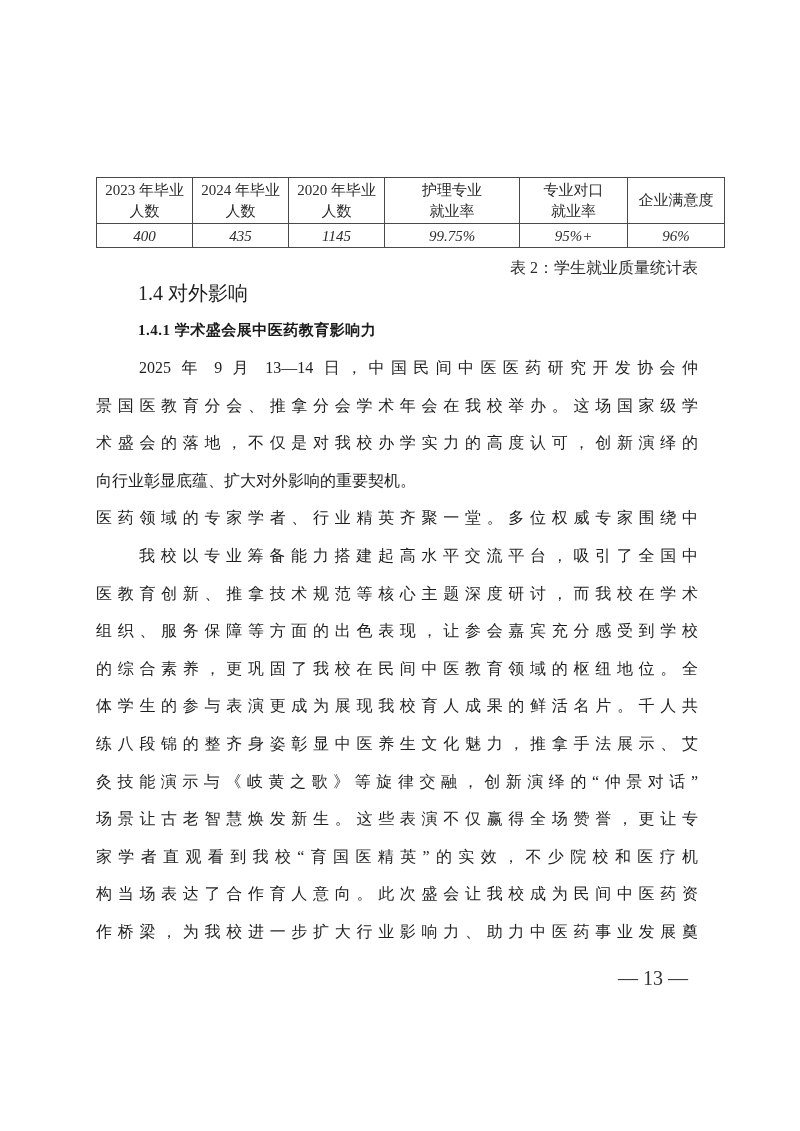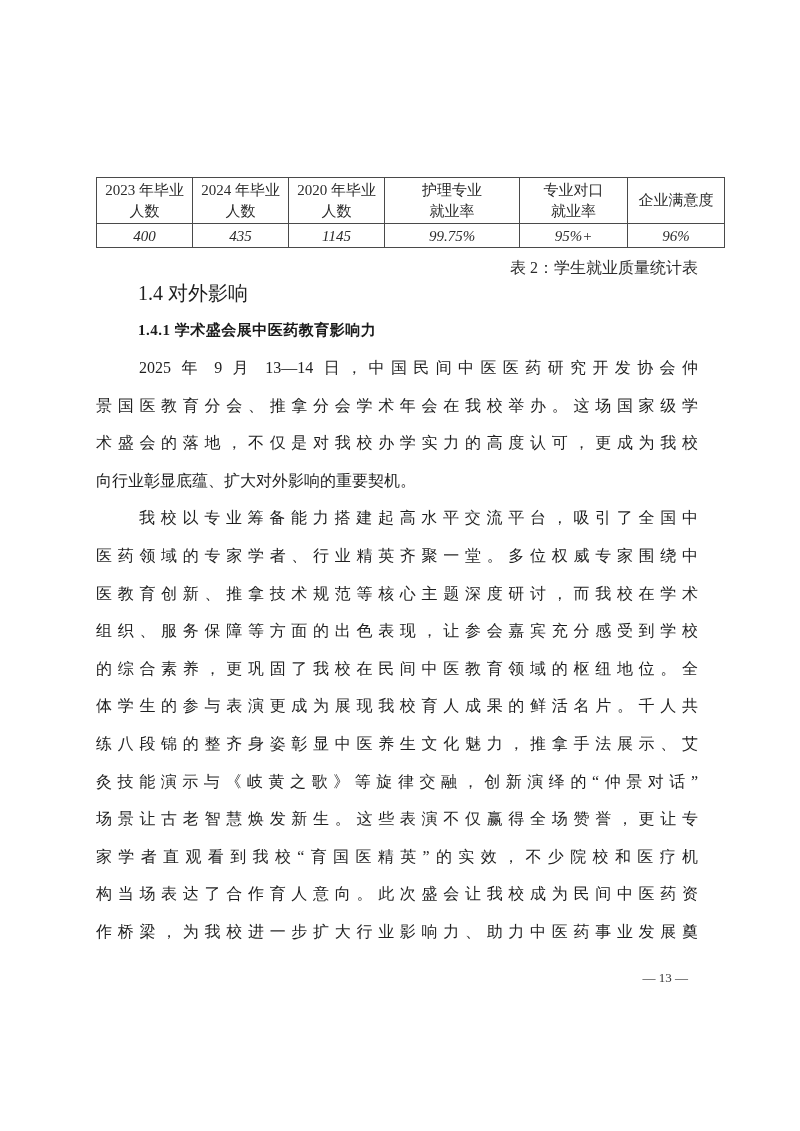--- a/index.html
+++ b/index.html
@@ -80,21 +80,21 @@
   }
   .line.indent { padding-left: 43px; }
   .line.lastline { text-align: center; text-align-last: left; }
 
   
   .footer {
     margin-top: 17px;
     width: 602px;
     text-align: right;
     padding-right: 10px;
-    font-size: 13px;
+    font-size: 20px;
     color: #333333;
     line-height: 20px;
   }
 </style>
 </head>
 <body>
 
 <div class="page">
 
   <table class="stats">
@@ -144,25 +144,25 @@
   </table>
 
   <div class="caption">表 2：学生就业质量统计表</div>
 
   <div class="h-section">1.4 对外影响</div>
   <div class="h-subsection">1.4.1 学术盛会展中医药教育影响力</div>
 
   <div class="bodytext">
     <div class="line indent">2025 年 9 月 13—14 日，中国民间中医医药研究开发协会仲</div>
     <div class="line">景国医教育分会、推拿分会学术年会在我校举办。这场国家级学</div>
-    <div class="line">术盛会的落地，不仅是对我校办学实力的高度认可，更成为我校</div>
+    <div class="line">术盛会的落地，不仅是对我校办学实力的高度认可，创新演绎的</div>
     <div class="line lastline">向行业彰显底蕴、扩大对外影响的重要契机。</div>
 
+    <div class="line">医药领域的专家学者、行业精英齐聚一堂。多位权威专家围绕中</div>
     <div class="line indent">我校以专业筹备能力搭建起高水平交流平台，吸引了全国中</div>
-    <div class="line">医药领域的专家学者、行业精英齐聚一堂。多位权威专家围绕中</div>
     <div class="line">医教育创新、推拿技术规范等核心主题深度研讨，而我校在学术</div>
     <div class="line">组织、服务保障等方面的出色表现，让参会嘉宾充分感受到学校</div>
     <div class="line">的综合素养，更巩固了我校在民间中医教育领域的枢纽地位。全</div>
     <div class="line">体学生的参与表演更成为展现我校育人成果的鲜活名片。千人共</div>
     <div class="line">练八段锦的整齐身姿彰显中医养生文化魅力，推拿手法展示、艾</div>
     <div class="line">灸技能演示与《岐黄之歌》等旋律交融，创新演绎的“仲景对话”</div>
     <div class="line">场景让古老智慧焕发新生。这些表演不仅赢得全场赞誉，更让专</div>
     <div class="line">家学者直观看到我校“育国医精英”的实效，不少院校和医疗机</div>
     <div class="line">构当场表达了合作育人意向。此次盛会让我校成为民间中医药资</div>
     <div class="line">作桥梁，为我校进一步扩大行业影响力、助力中医药事业发展奠</div>

